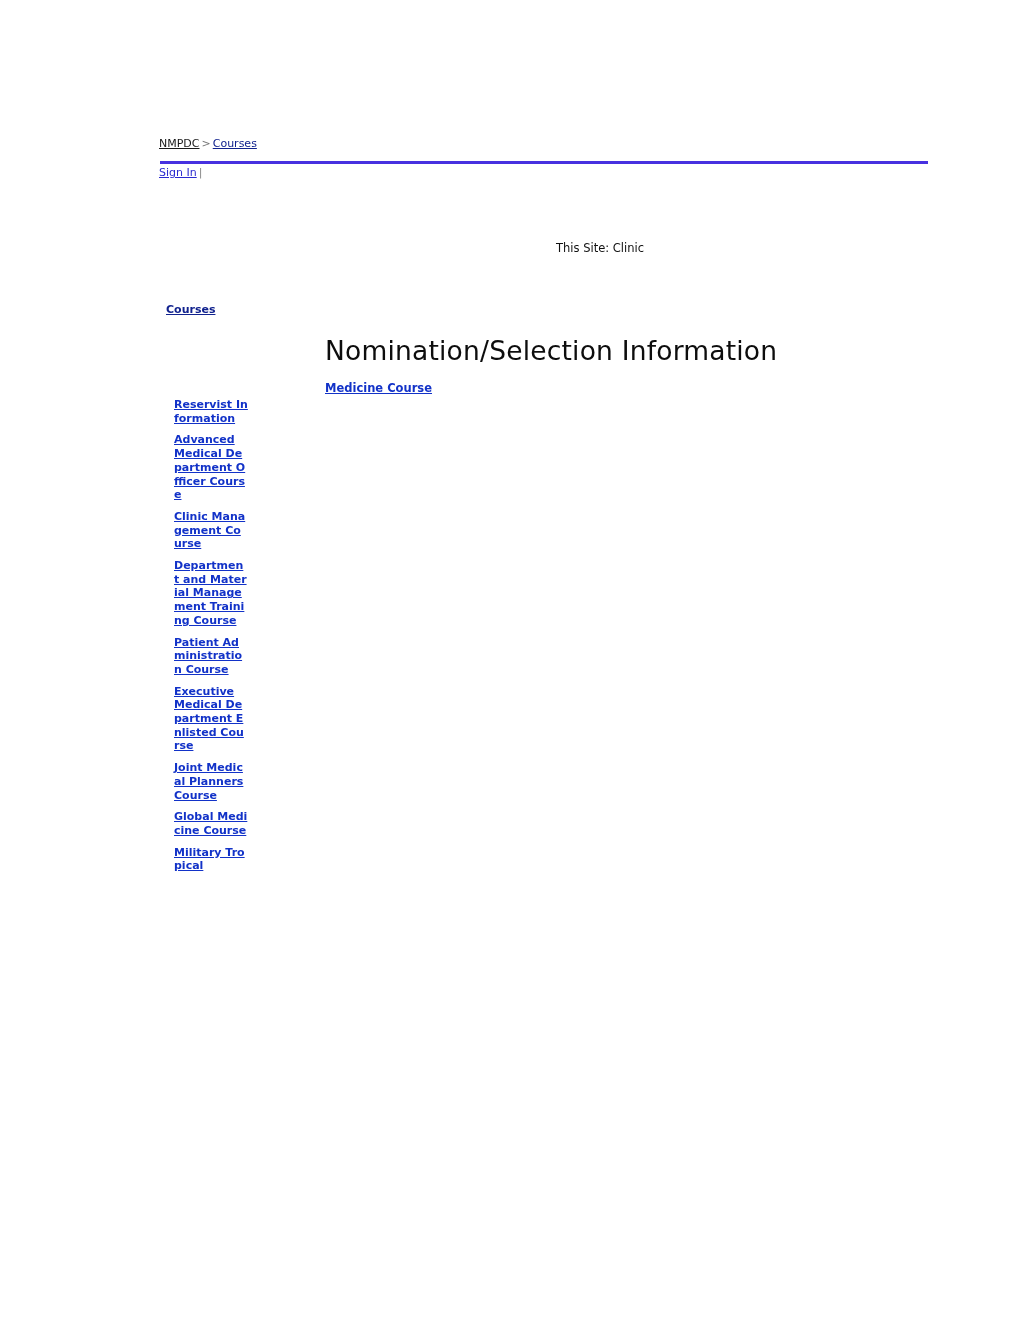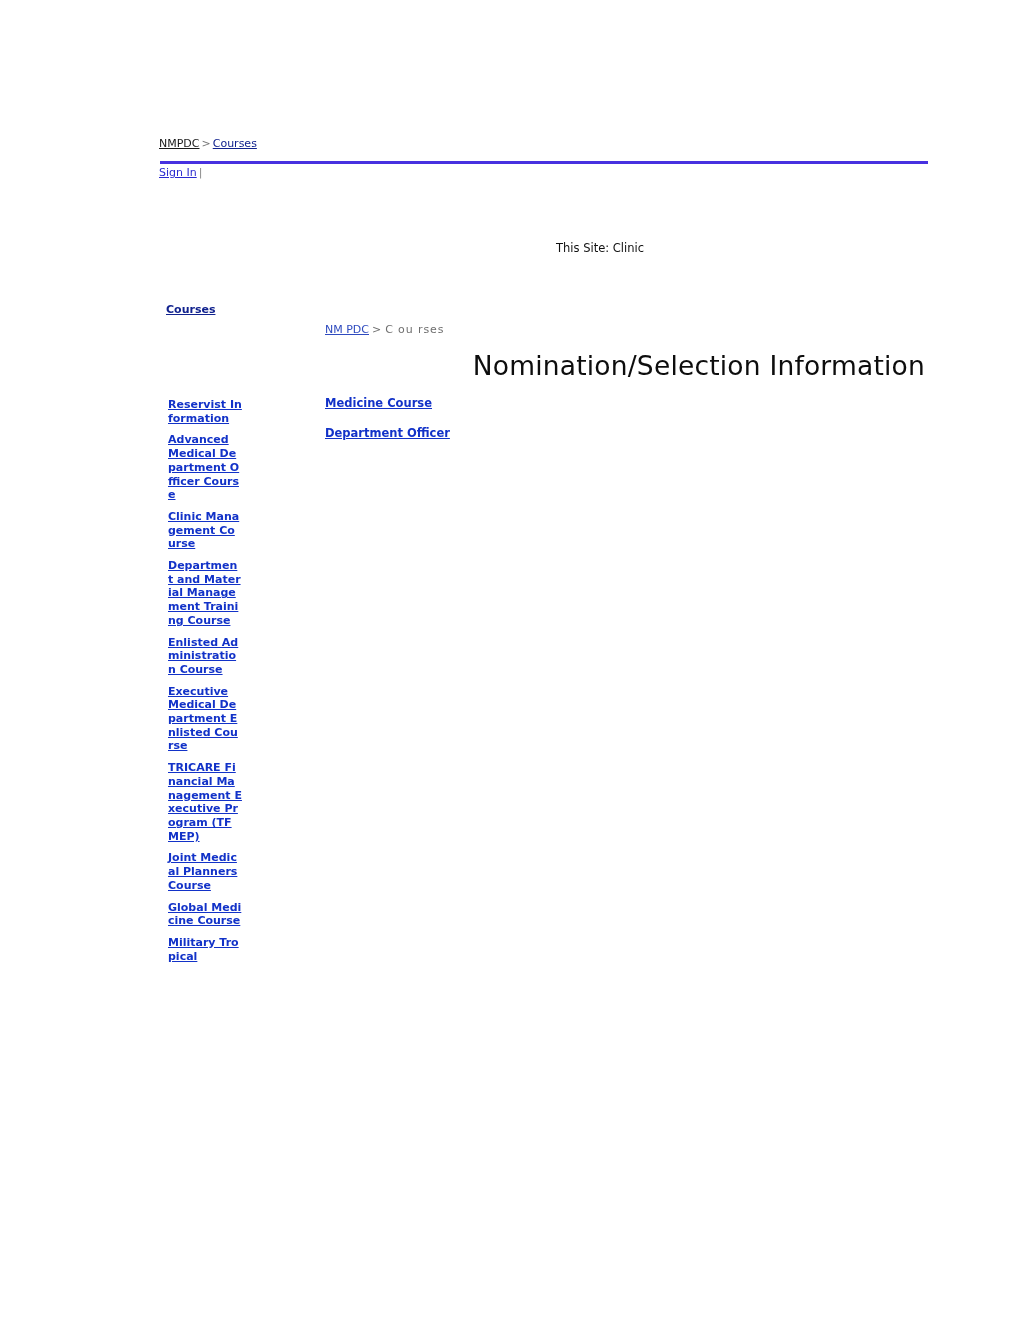--- a/index.html
+++ b/index.html
@@ -91,21 +91,21 @@
   }
   .leftnav-title a {
     color: #11228e;
     text-decoration: underline;
   }
   .leftnav-list {
     margin: 0;
     padding: 0;
     list-style: none;
     position: absolute;
-    left: 2px;
+    left: 8px;
     top: 95px;
     width: 74px;
   }
   .leftnav-list li {
     margin: 0 0 8px 0;
     padding: 0;
   }
   .leftnav-list a {
     display: block;
     font-size: 11px;
@@ -142,21 +142,20 @@
   }
 
   .page-title {
     margin: 13px 0 0 0;
     font-size: 26.5px;
     font-weight: normal;
     line-height: 32px;
     color: #0d0d0d;
     letter-spacing: 0.2px;
     white-space: nowrap;
-    text-align: right;
   }
 
   .course-links {
     margin: 10px 0 13px 0;
     padding: 0;
     list-style: none;
   }
   .course-links li {
     margin: 0 0 11px 0;
     padding: 0;
@@ -196,46 +195,39 @@
     <li>
         <a href="#">Advanced Medical Department Officer Course</a>
       </li>
     <li>
         <a href="#">Clinic Management Course</a>
       </li>
     <li>
         <a href="#">Department and Material Management Training Course</a>
       </li>
     <li>
-        <a href="#">Enlisted Administration Course</a>
+        <a href="#">Patient Administration Course</a>
       </li>
     <li>
         <a href="#">Executive Medical Department Enlisted Course</a>
       </li>
     <li>
-        <a href="#">TRICARE Financial Management Executive Program (TFMEP)</a>
-      </li>
-    <li>
         <a href="#">Joint Medical Planners Course</a>
       </li>
     <li>
         <a href="#">Global Medicine Course</a>
       </li>
     <li>
         <a href="#">Military Tropical</a>
       </li>
   </ul>
 </div>
 
 <div class="content">
 
-  <div class="crumb2">
-    <a href="#">NM PDC</a><span class="gt">&gt;</span><span>C ou rses</span>
-  </div>
 
   <h1 class="page-title">Nomination/Selection  Information</h1>
 
   <ul class="course-links">
     <li><a href="#">Medicine Course</a></li>
-    <li><a href="#">Department Officer</a></li>
   </ul>
 
 </div>
 
 </body></html>

